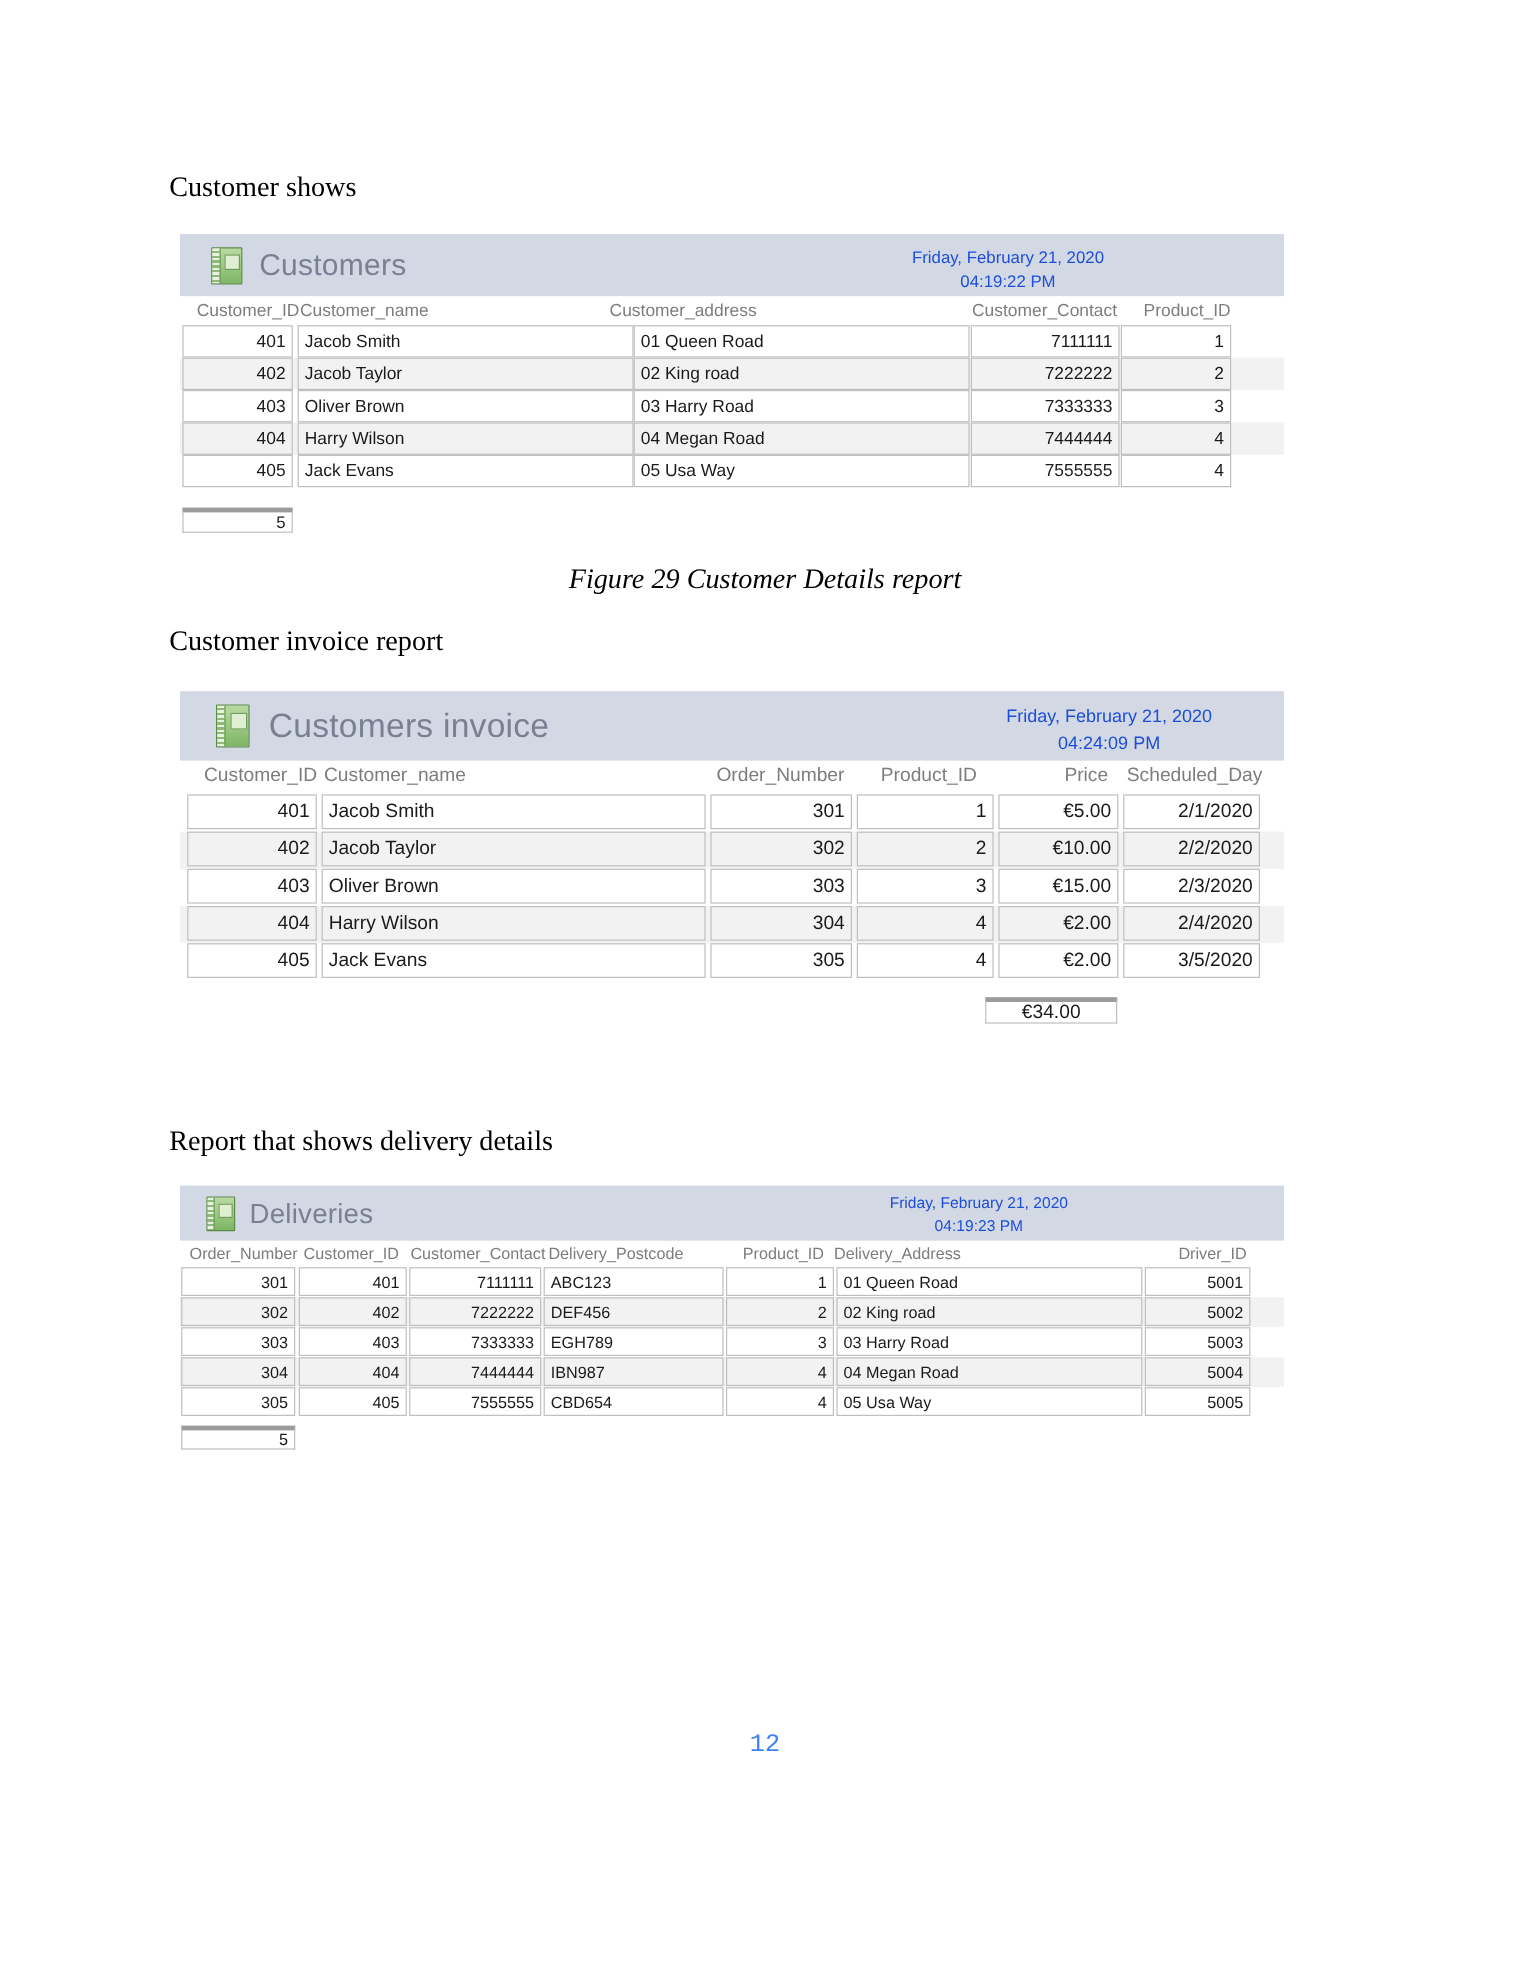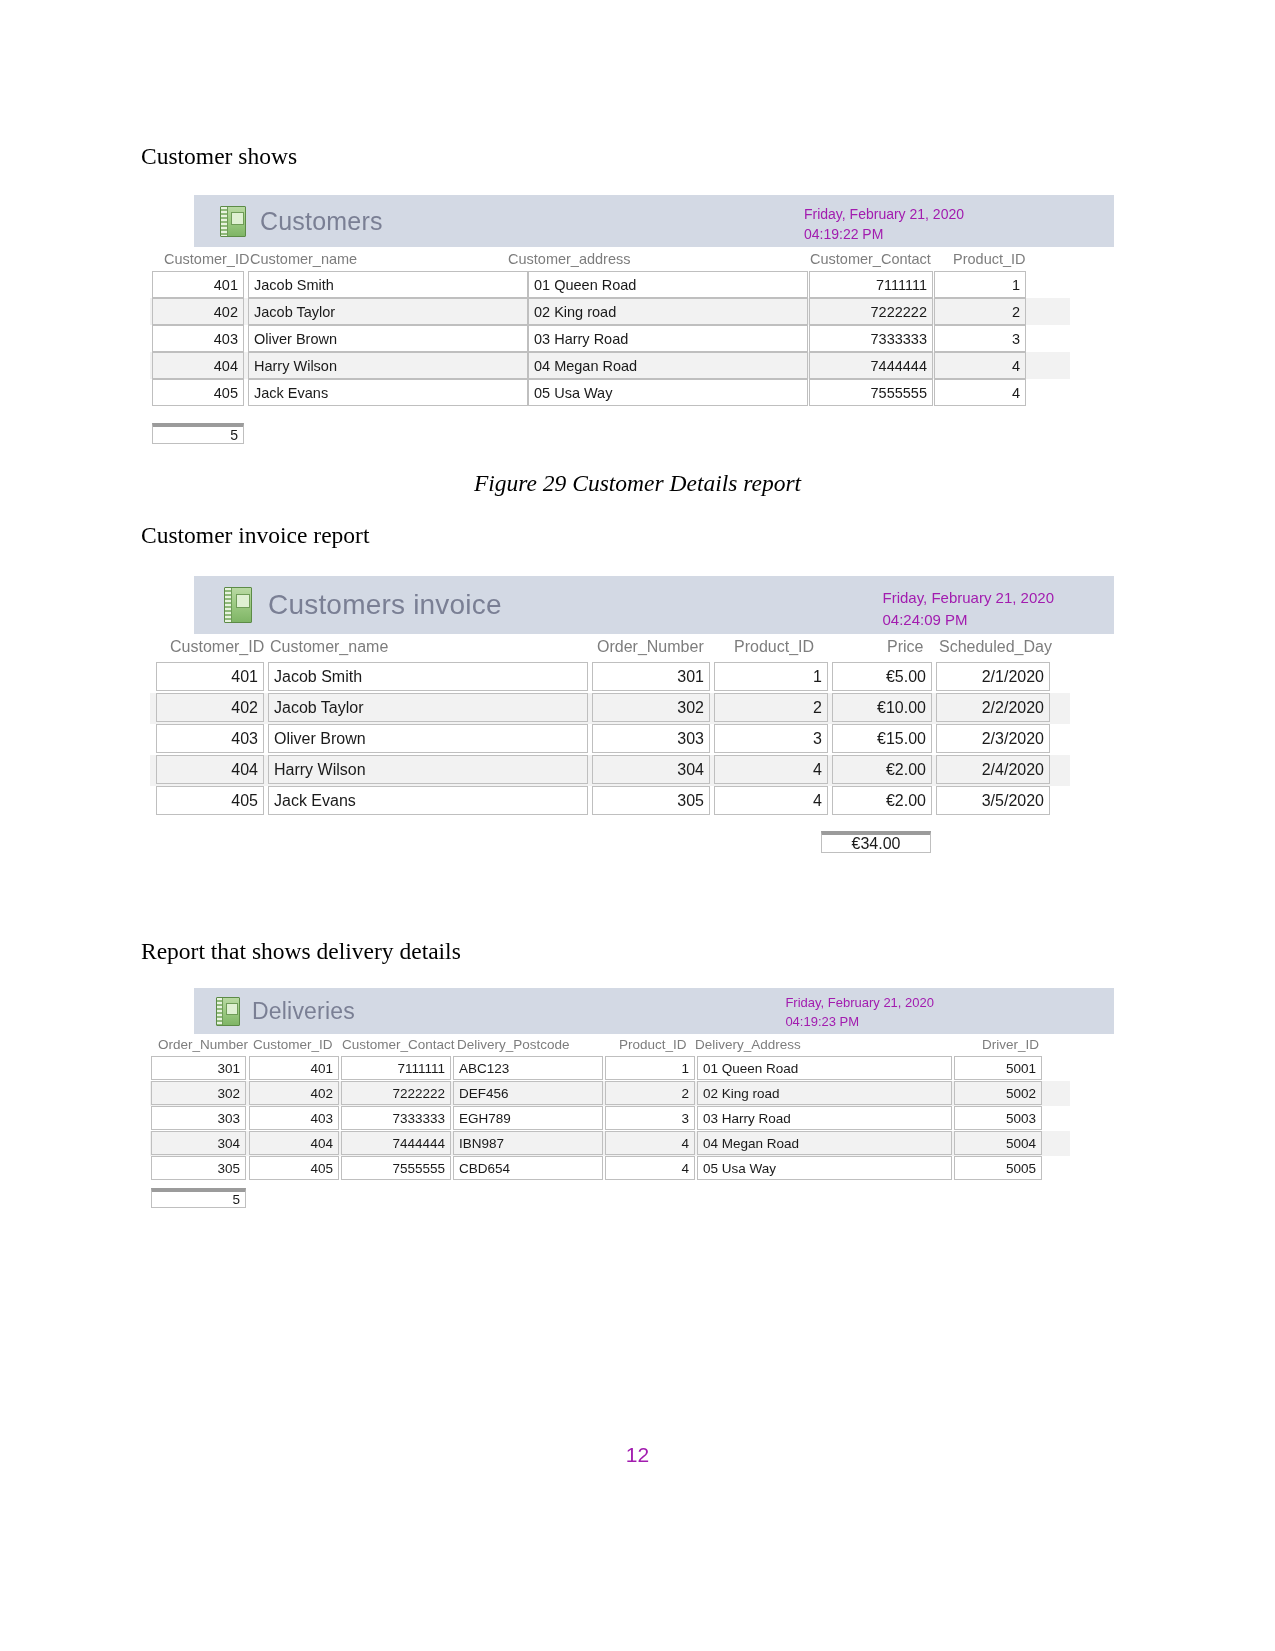--- a/index.html
+++ b/index.html
@@ -39,48 +39,47 @@
     font-family: "Liberation Serif", serif;
     font-style: italic;
     font-size: 23.5px;
     color: #000;
   }
 
   .page-number {
     position: absolute;
     width: 100%;
     text-align: center;
-    font-family: Liberation Sans, sans-serif;
+    font-family: Liberation Mono, monospace;
     font-size: 21px;
-    color: #a21caf;
+    color: #3b82f6;
   }
 
   
   .report {
     position: absolute;
     font-family: "Liberation Sans", sans-serif;
   }
   .report-header {
     background: #d3d9e4;
     display: flex;
     align-items: center;
     position: relative;
     box-sizing: border-box;
-    margin-left: 44px;
   }
   .report-title {
     color: #7a7f94;
     font-family: "Liberation Sans", sans-serif;
     font-weight: normal;
     letter-spacing: 0.2px;
   }
   .report-datetime {
     position: absolute;
-    text-align: left;
-    color: #a21caf;
+    text-align: center;
+    color: #1d4ed8;
     line-height: 1.45;
   }
   .report-datetime .dt-date { display:block; }
   .report-datetime .dt-time { display:block; }
 
   
   .nb-icon {
     position: relative;
     display: inline-block;
     background: linear-gradient(180deg,#b9d9a3 0%, #9ecb84 45%, #7fb566 100%);

